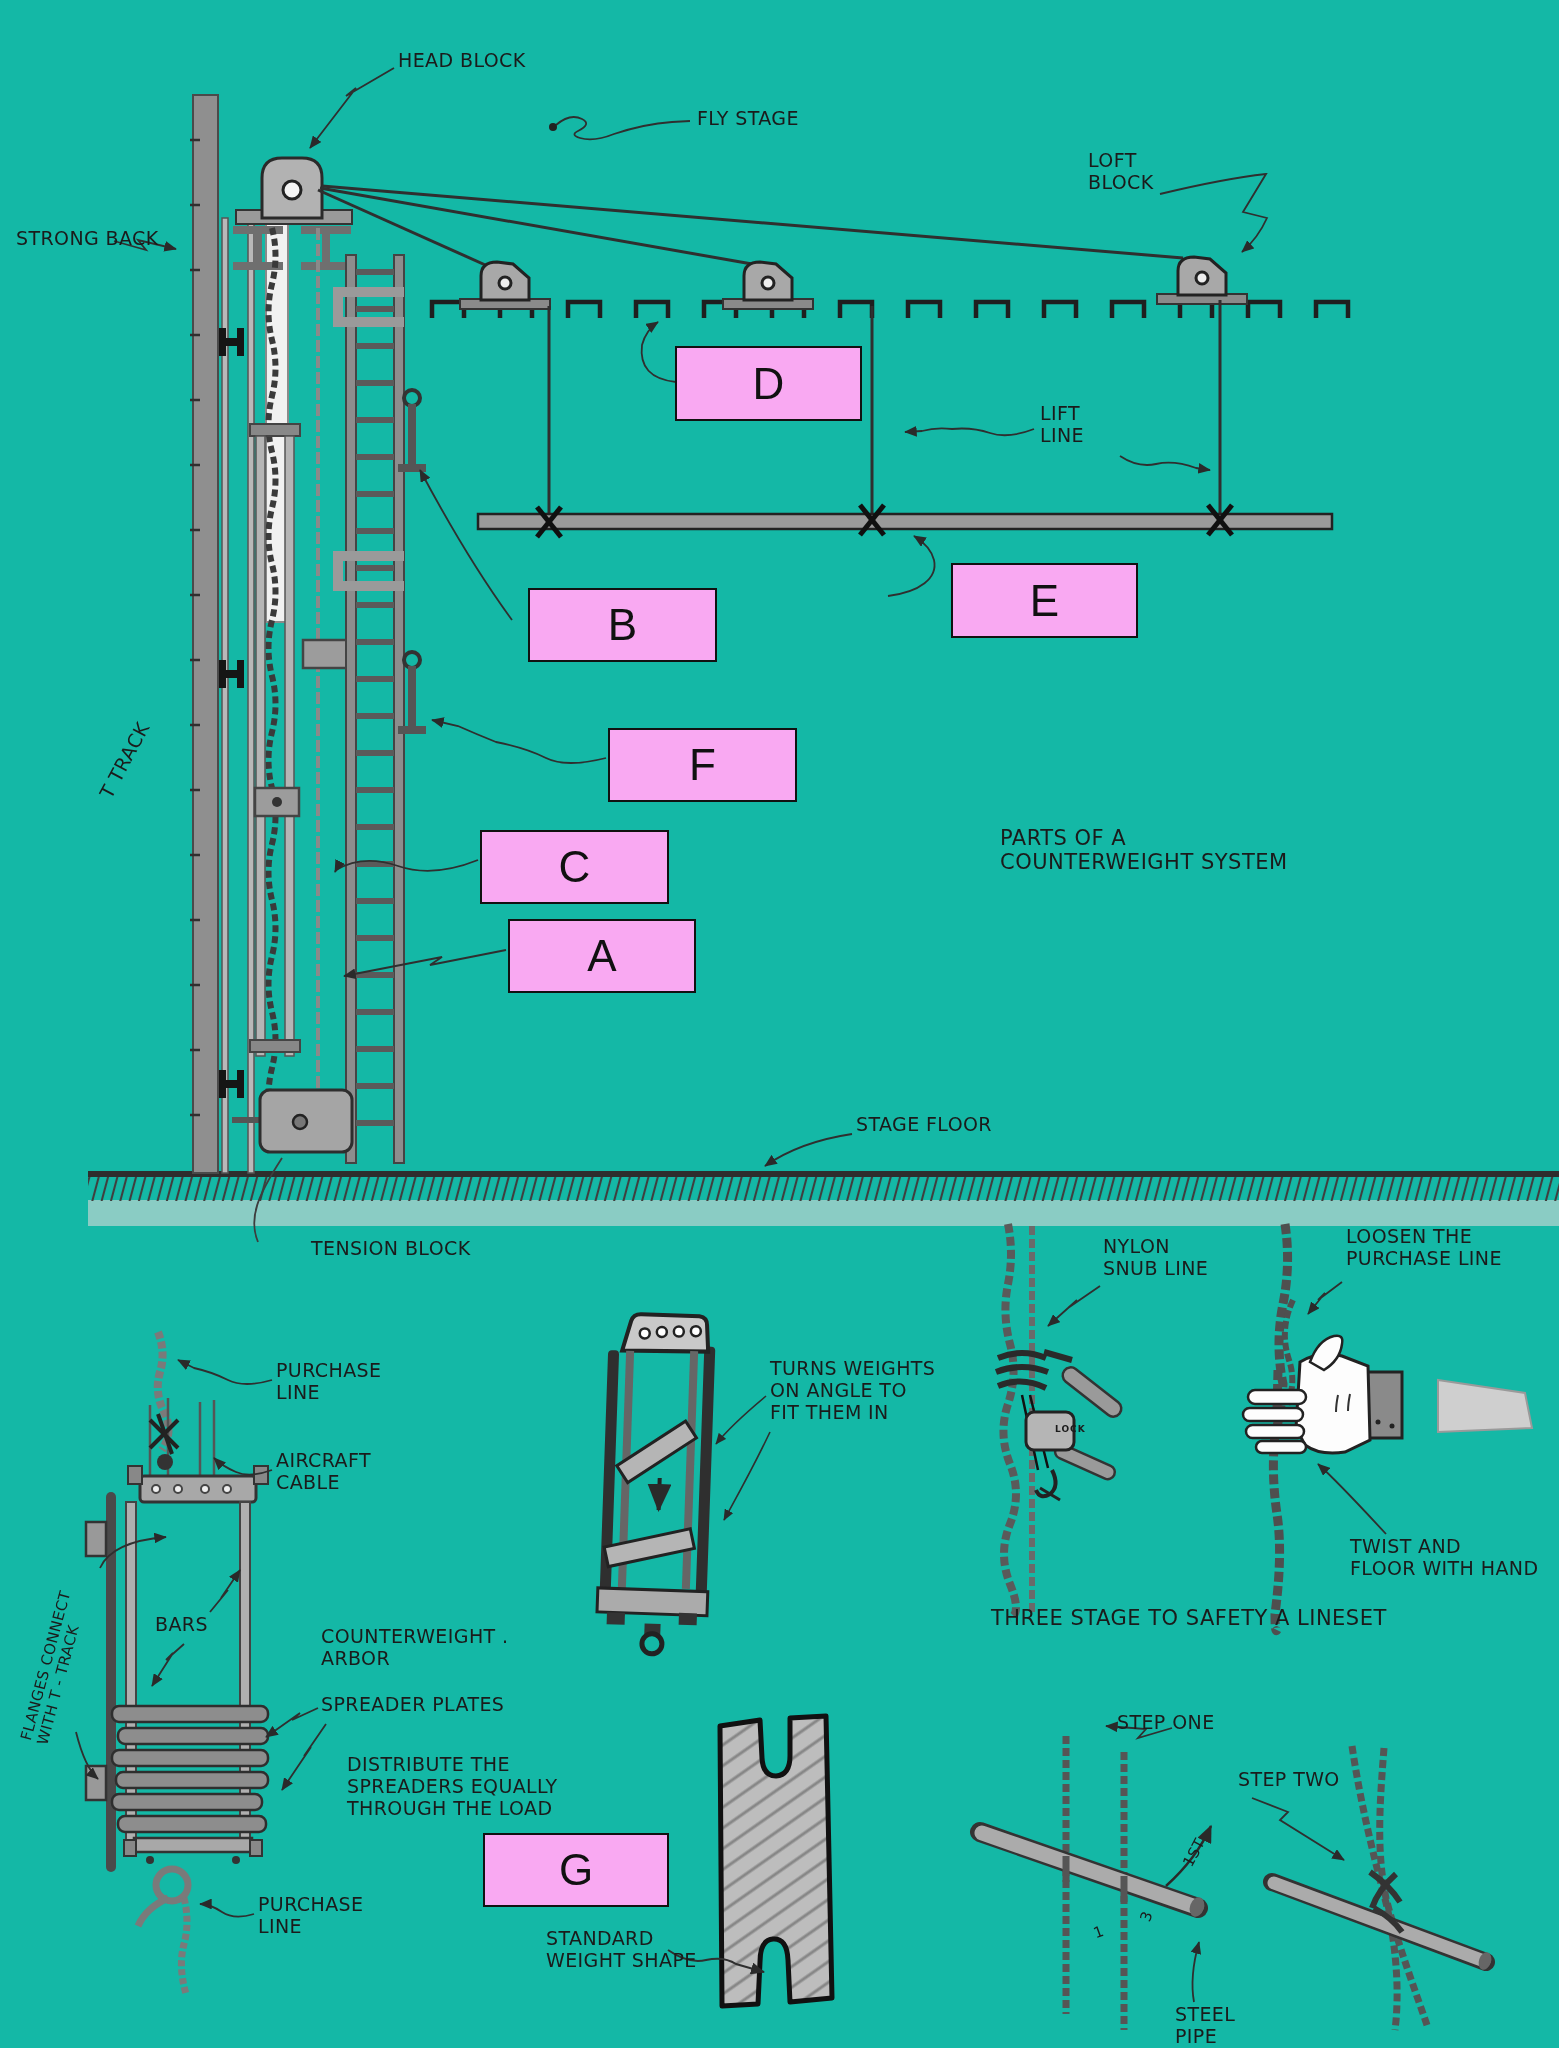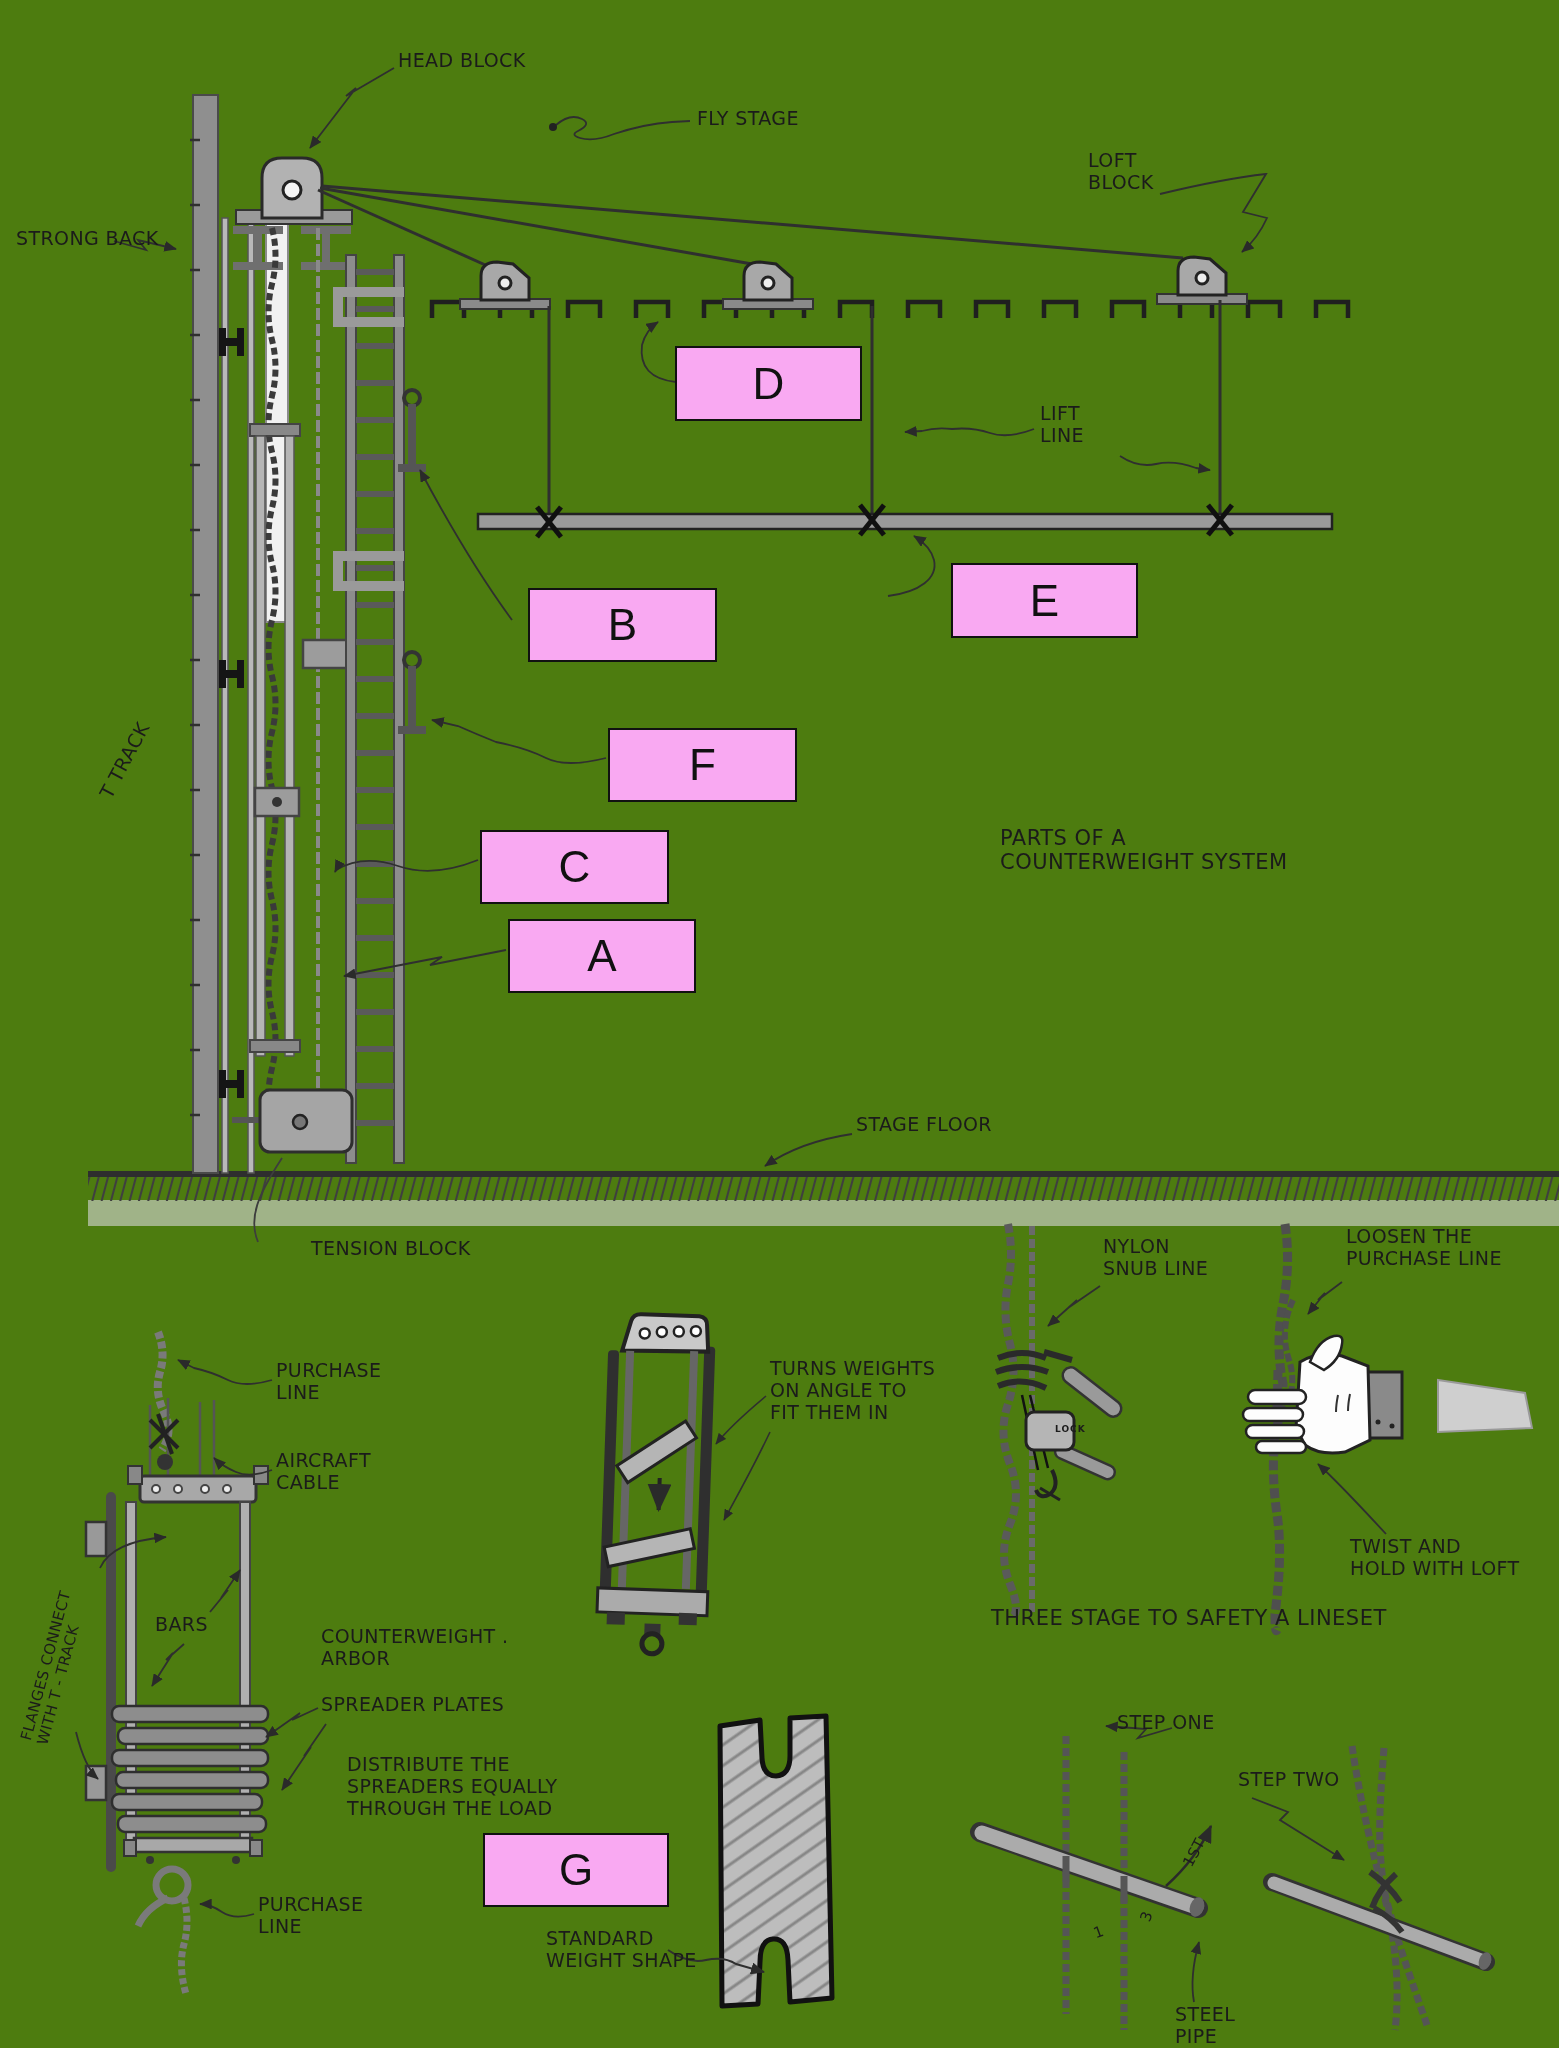--- a/index.html
+++ b/index.html
@@ -1,16 +1,16 @@
 <!DOCTYPE html>
 <html><head>
 <meta charset="utf-8">
 <style>
   html,body{margin:0;padding:0;background:#ffffff;}
-  #stage{position:relative;width:1559px;height:2048px;background:#4d7c0f;overflow:hidden;
+  #stage{position:relative;width:1559px;height:2048px;background:#14b8a6;overflow:hidden;
          font-family:"DejaVu Sans",sans-serif;}
   #sketch{position:absolute;left:0;top:0;}
   .lbl{position:absolute;color:#1b1b1b;font-size:19px;line-height:1.15;letter-spacing:.4px;
        white-space:pre-line;font-family:"DejaVu Sans",sans-serif;}
   .title{font-size:21px;letter-spacing:.5px;}
   .tiny{font-size:9px;font-weight:bold;letter-spacing:1px;margin-left:20px;}
   .sm{font-size:15px;}
   .abox{position:absolute;background:#f9a9f2;border:2px solid #111;display:flex;
         align-items:center;justify-content:center;color:#111;
         font-family:"Liberation Sans",sans-serif;font-size:44px;}
@@ -362,21 +362,21 @@
 <div class="lbl" style="left:258px;top:1894px;">PURCHASE
 LINE</div>
 <div class="lbl" style="left:770px;top:1358px;">TURNS WEIGHTS
 ON ANGLE TO
 FIT THEM IN</div>
 <div class="lbl" style="left:1103px;top:1236px;">NYLON
 SNUB LINE</div>
 <div class="lbl" style="left:1346px;top:1226px;">LOOSEN THE
 PURCHASE LINE</div>
 <div class="lbl" style="left:1350px;top:1536px;">TWIST AND
-HOLD WITH LOFT</div>
+FLOOR WITH HAND</div>
 <div class="lbl title" style="left:991px;top:1606px;">THREE STAGE TO SAFETY A LINESET</div>
 <div class="lbl" style="left:1117px;top:1712px;">STEP ONE</div>
 <div class="lbl" style="left:1238px;top:1769px;">STEP TWO</div>
 <div class="lbl" style="left:1175px;top:2004px;">STEEL
 PIPE</div>
 <div class="lbl" style="left:523px;top:1928px;margin-left:23px;">STANDARD
 WEIGHT SHAPE</div>
 <div class="lbl tiny" style="left:1035px;top:1424px;">LOCK</div>
 <div class="lbl sm" style="left:1180px;top:1862px;transform:rotate(-62deg);transform-origin:0 0;">1ST</div>
 <div class="lbl sm" style="left:1094px;top:1924px;transform:rotate(-20deg);">1</div>

